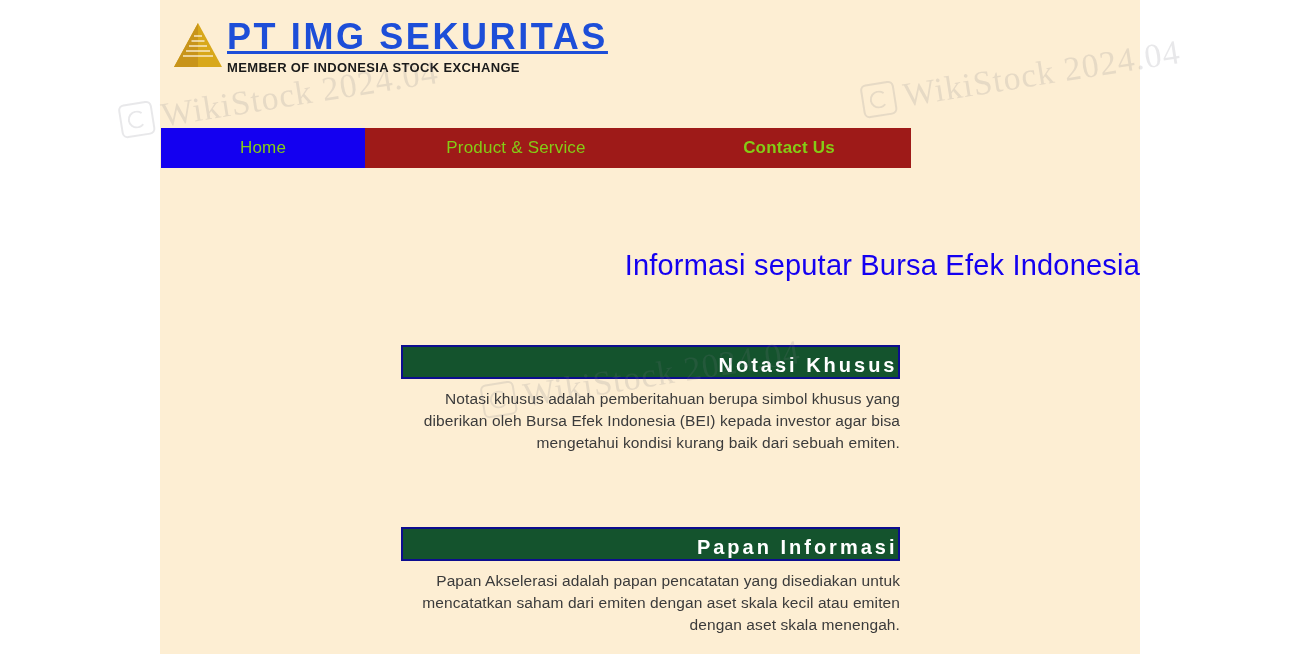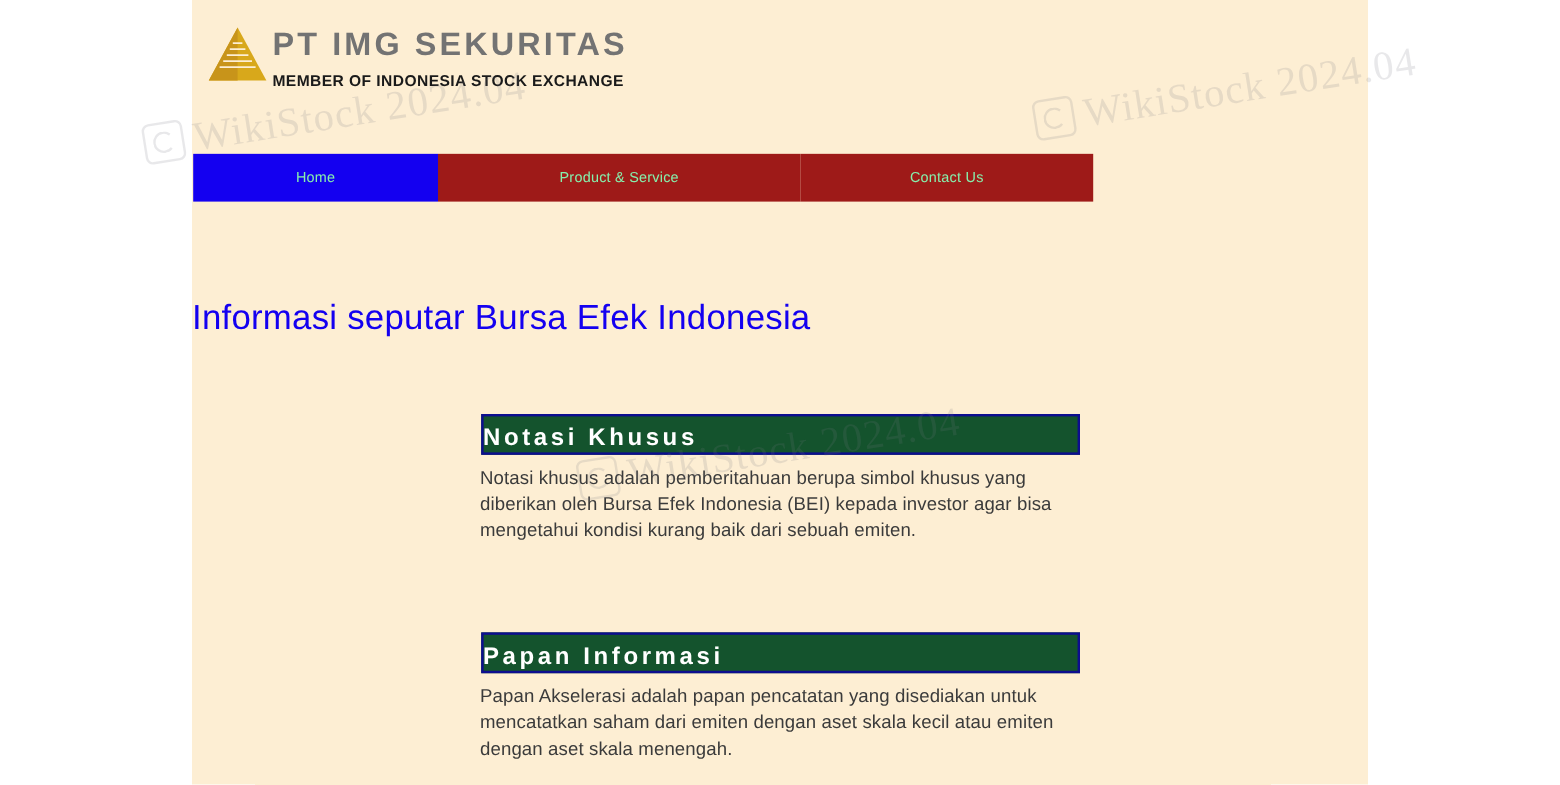--- a/index.html
+++ b/index.html
@@ -46,26 +46,27 @@
     height: 44px;
   }
 
   .brand-block {
     position: absolute;
     left: 67px;
     top: 20px;
   }
 
   .brand-title {
-    font-size: 27px;
+    font-size: 36px;
     font-weight: bold;
-    color: #737373;
+    color: #1d4ed8;
     letter-spacing: 2.6px;
     line-height: 34px;
     white-space: nowrap;
+    text-decoration: underline;
   }
 
   .brand-sub {
     margin-top: 6px;
     font-size: 13px;
     font-weight: bold;
     color: #1a1a1a;
     letter-spacing: 0.35px;
     white-space: nowrap;
   }
@@ -76,42 +77,42 @@
     height: 40px;
     width: 978px;
     margin: 0 1px;
     border: 0;
   }
 
   .nav-item {
     display: flex;
     align-items: center;
     justify-content: center;
-    color: #86efac;
-    font-size: 12px;
+    color: #84cc16;
+    font-size: 17px;
     letter-spacing: 0.2px;
     background: #9e1a18;
     cursor: pointer;
     user-select: none;
   }
 
   .nav-item.active {
     background: #1400f0;
   }
 
   .nav-item.i0 { width: 204px; }
   .nav-item.i1 { width: 228px; }
   .nav-item.i2 { width: 302px; }
-  .nav-item.i3 { width: 244px; }
+  .nav-item.i3 { width: 244px; font-weight: bold; }
 
   
   .content {
     position: relative;
     padding-top: 0;
-    text-align: left;
+    text-align: right;
   }
 
   .page-heading {
     margin-top: 81px;
     font-size: 29px;
     color: #1400f0;
     font-weight: normal;
     letter-spacing: 0.2px;
   }
 

